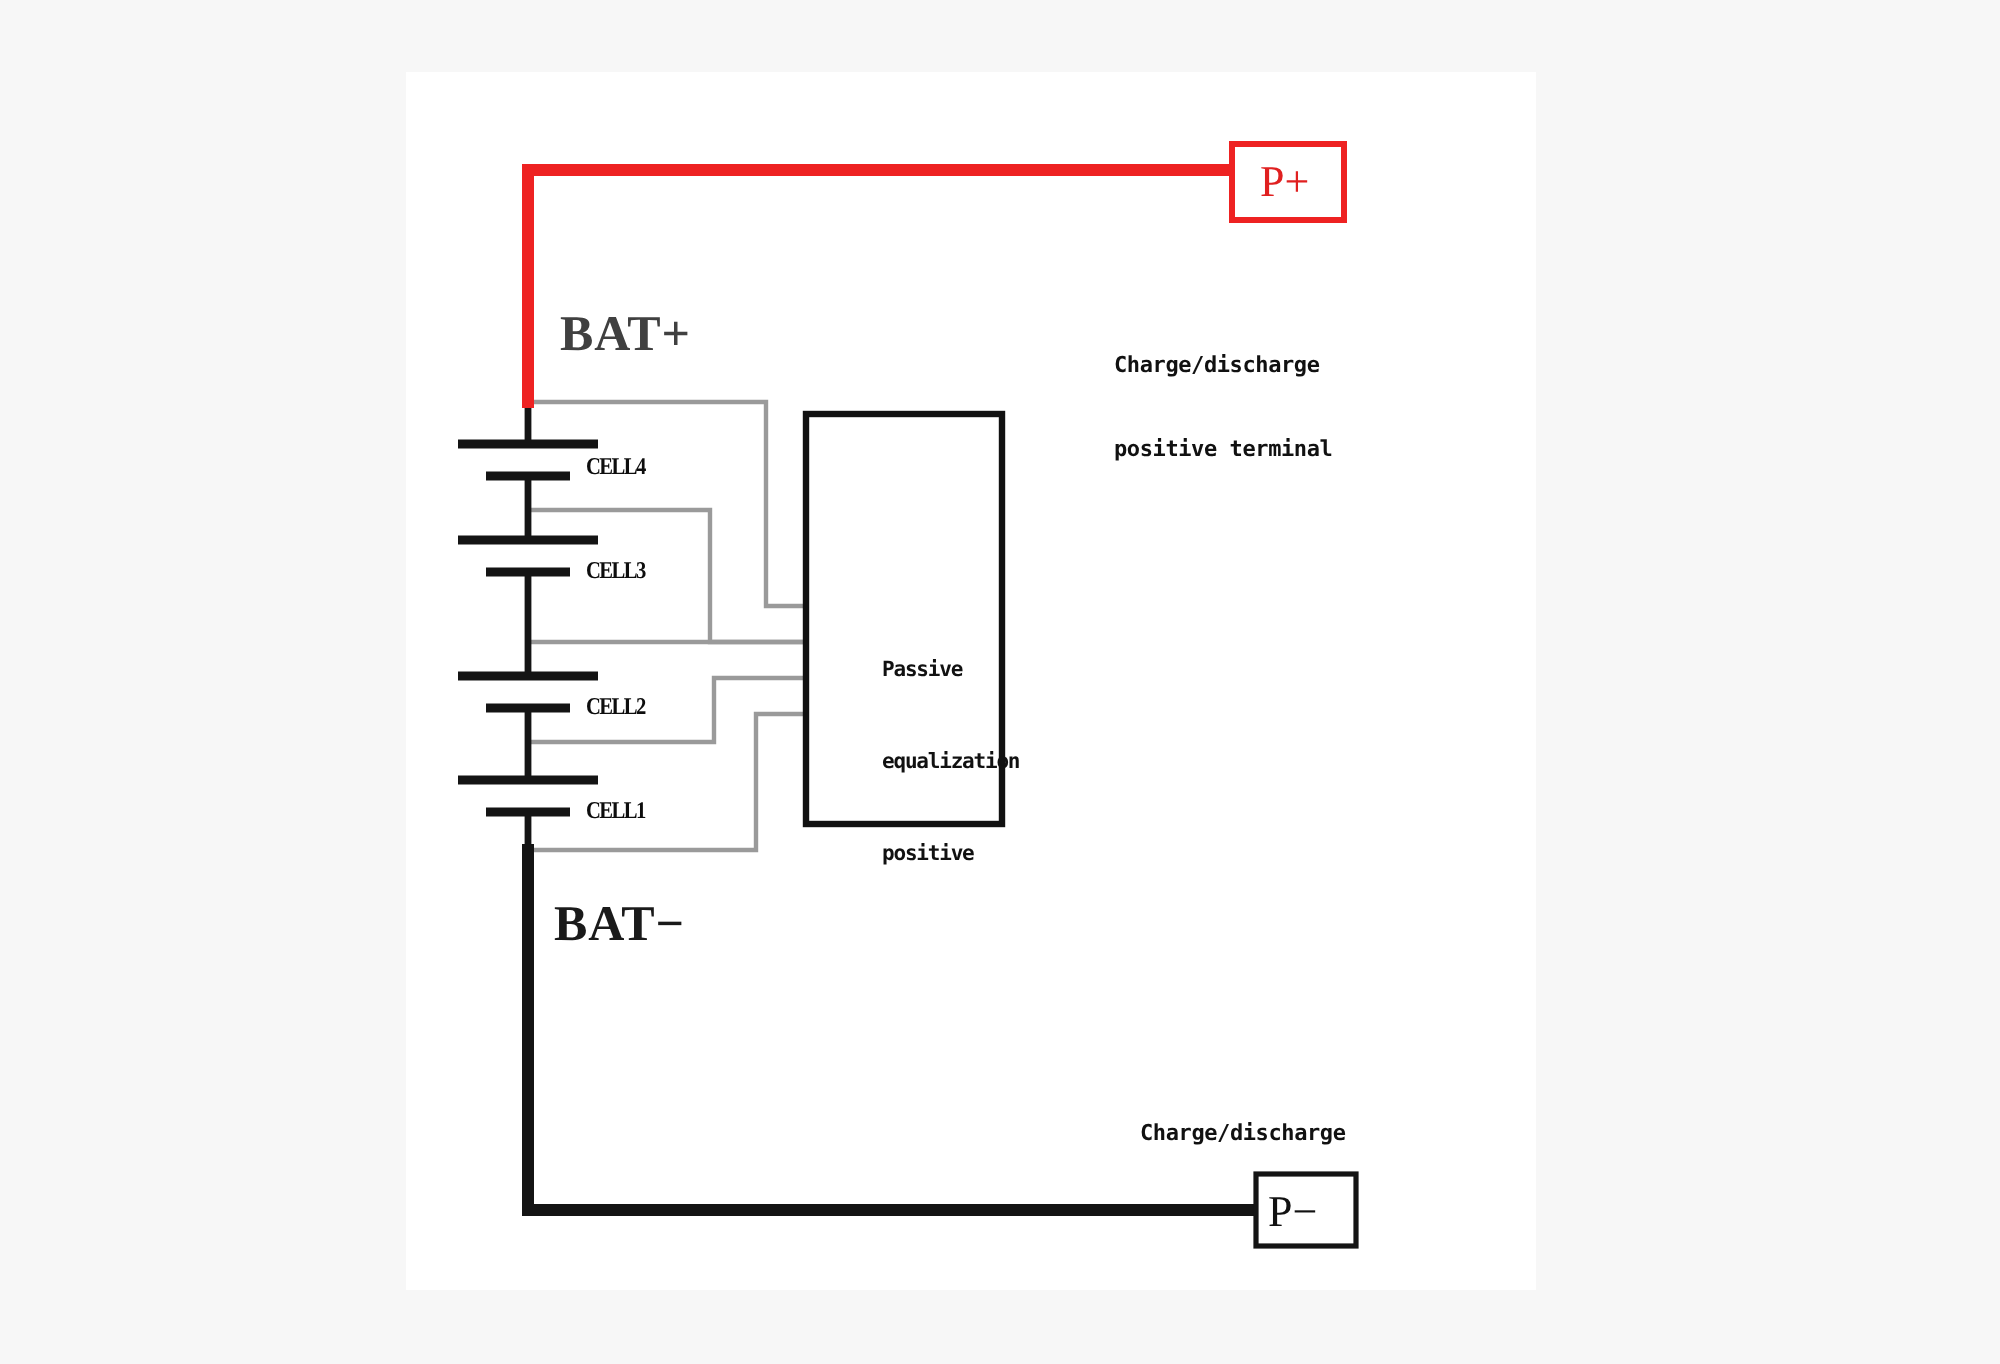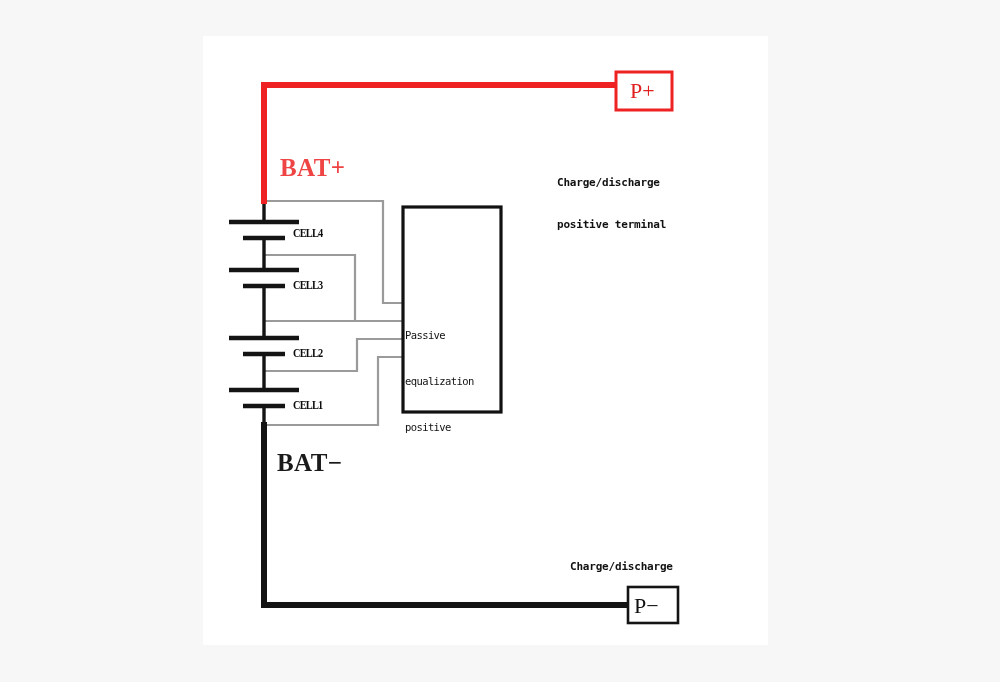--- a/index.html
+++ b/index.html
@@ -35,21 +35,21 @@
     height: 682px;
   }
   .lbl {
     position: absolute;
     white-space: pre;
     line-height: 1.28;
   }
   .lbl-bat-plus {
     left: 280px;
     top: 152px;
-    color: #ef4444;
+    color: #404040;
     font-family: "Liberation Serif", serif;
     font-size: 25px;
     font-weight: 700;
     letter-spacing: 0.4px;
   }
   .lbl-bat-minus {
     left: 277px;
     top: 447px;
     color: #1a1a1a;
     font-family: Liberation Serif, serif;
@@ -97,23 +97,24 @@
     font-size: 22px;
     font-weight: 400;
   }
   .lbl-box {
     left: 405px;
     top: 298px;
     width: 96px;
     color: #111111;
     font-family: "DejaVu Sans Mono", monospace;
     font-size: 10.5px;
-    font-weight: 400;
+    font-weight: 700;
     line-height: 1.45;
     letter-spacing: -0.6px;
+    padding-left: 36px;
   }
 </style>
 </head>
 <body>
 
 <div id="stage">
 
   <div id="panel"></div>
 
   <svg id="canvas" viewBox="0 0 1000 682" xmlns="http://www.w3.org/2000/svg">

